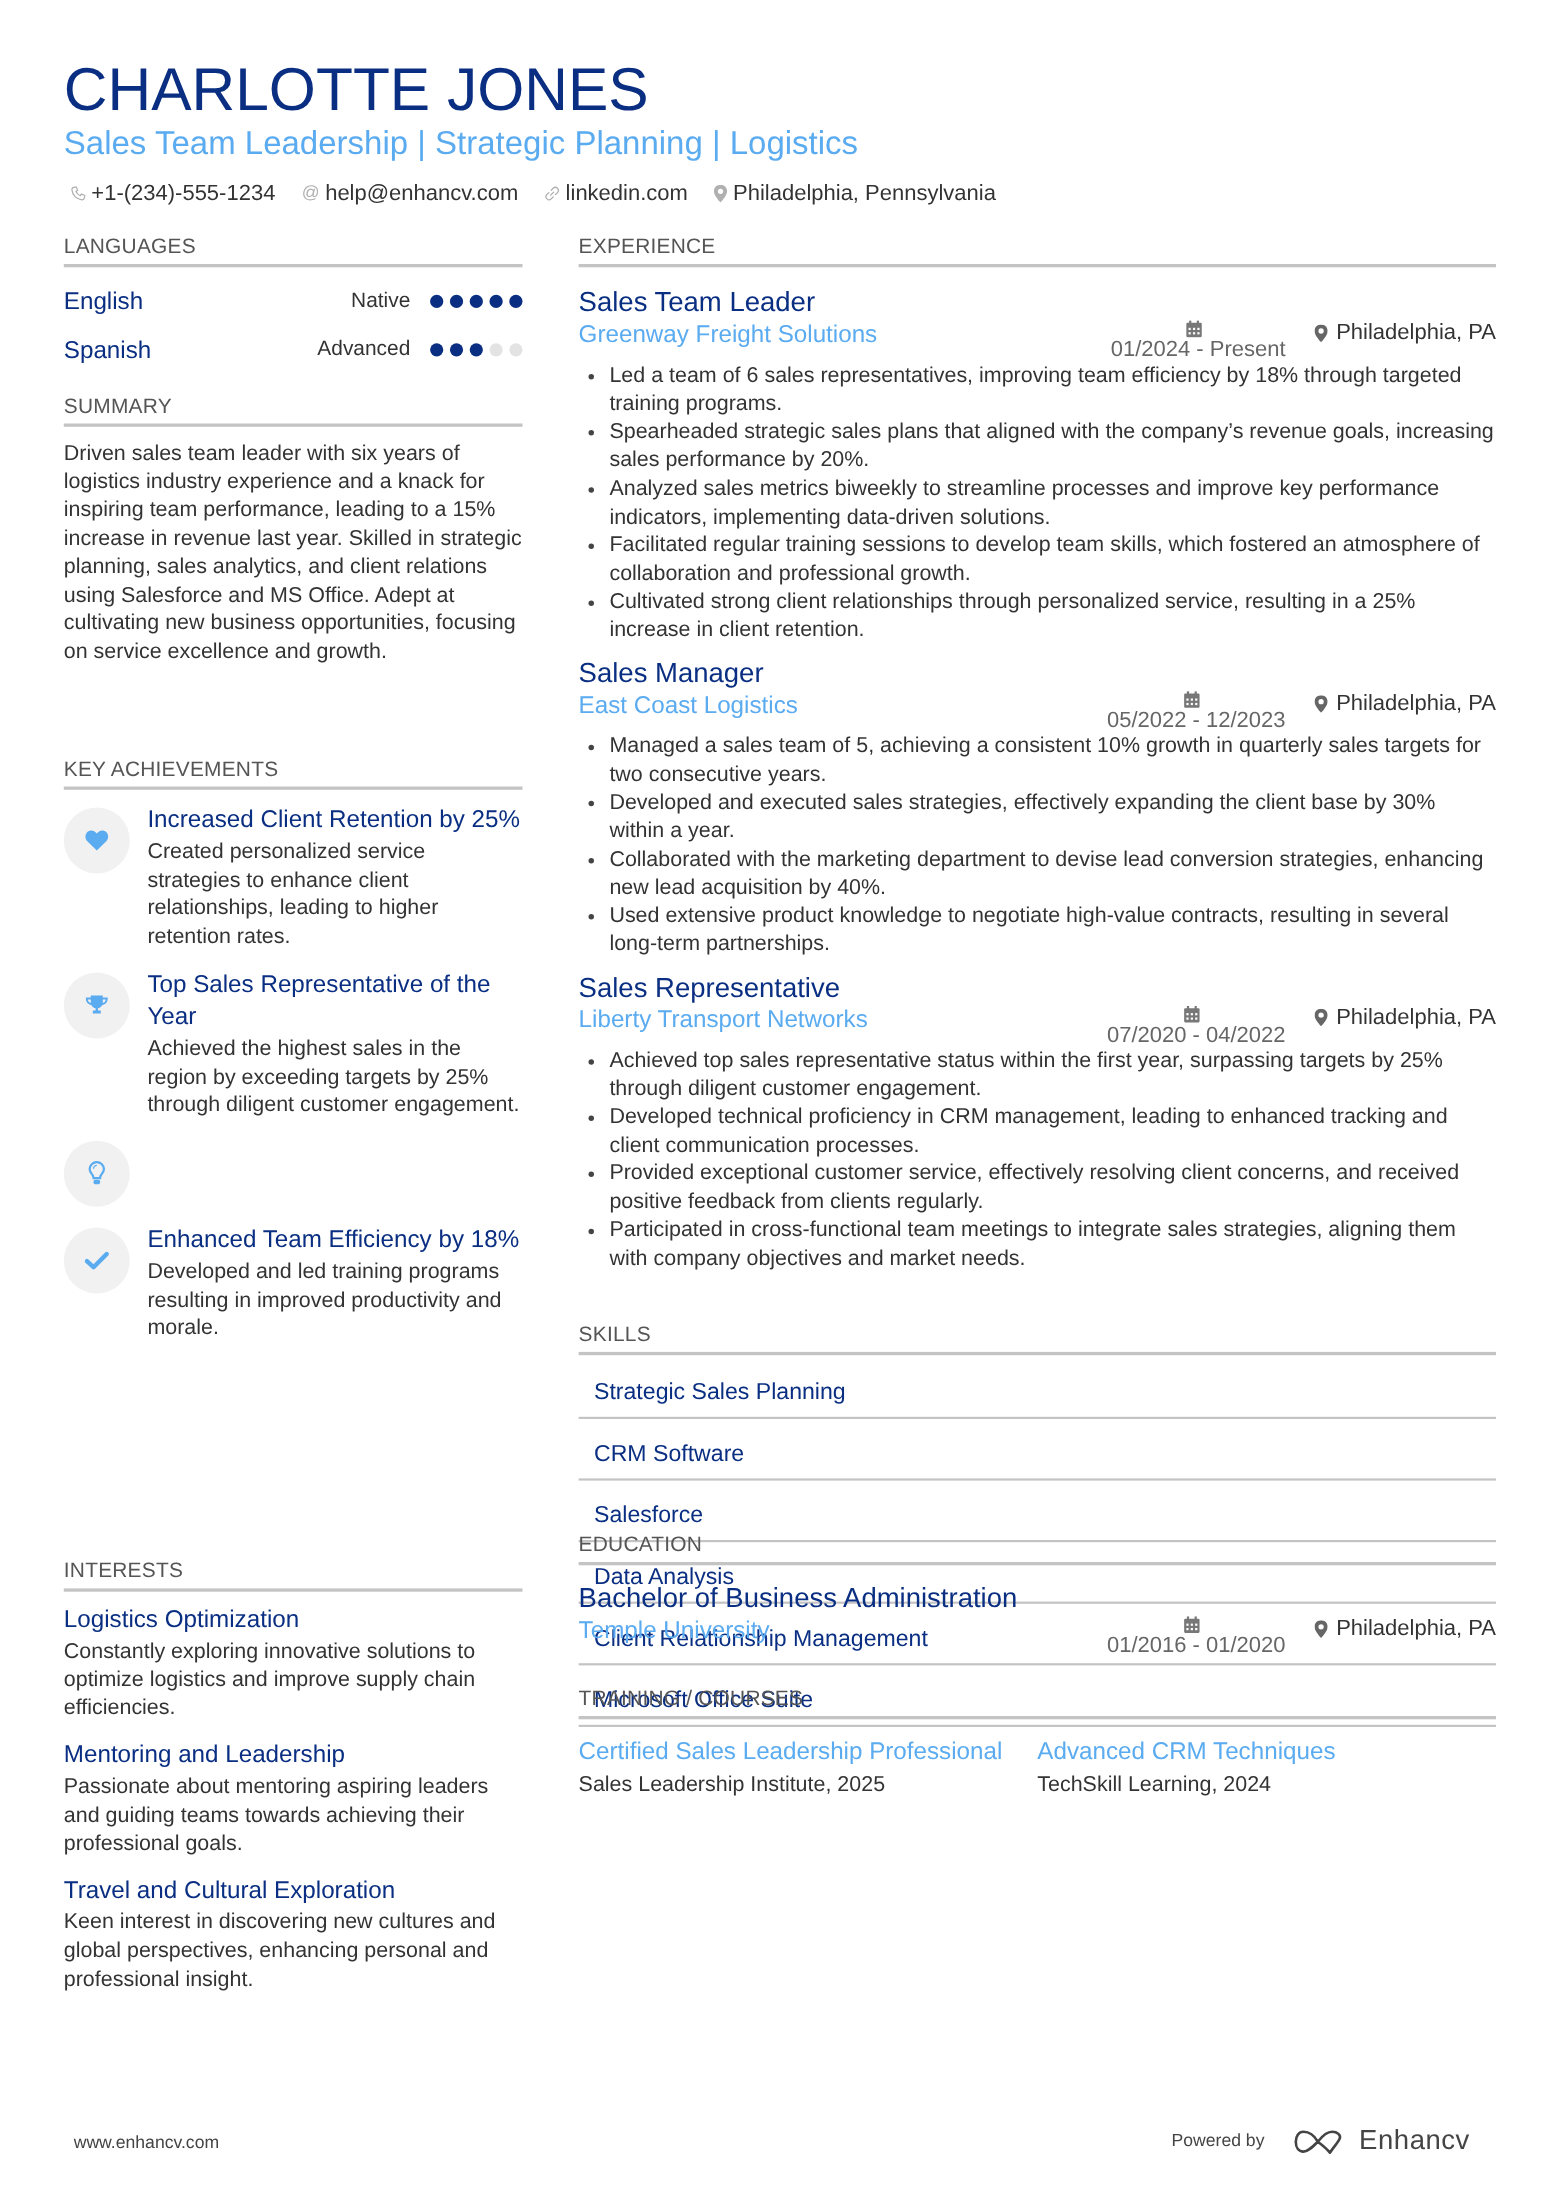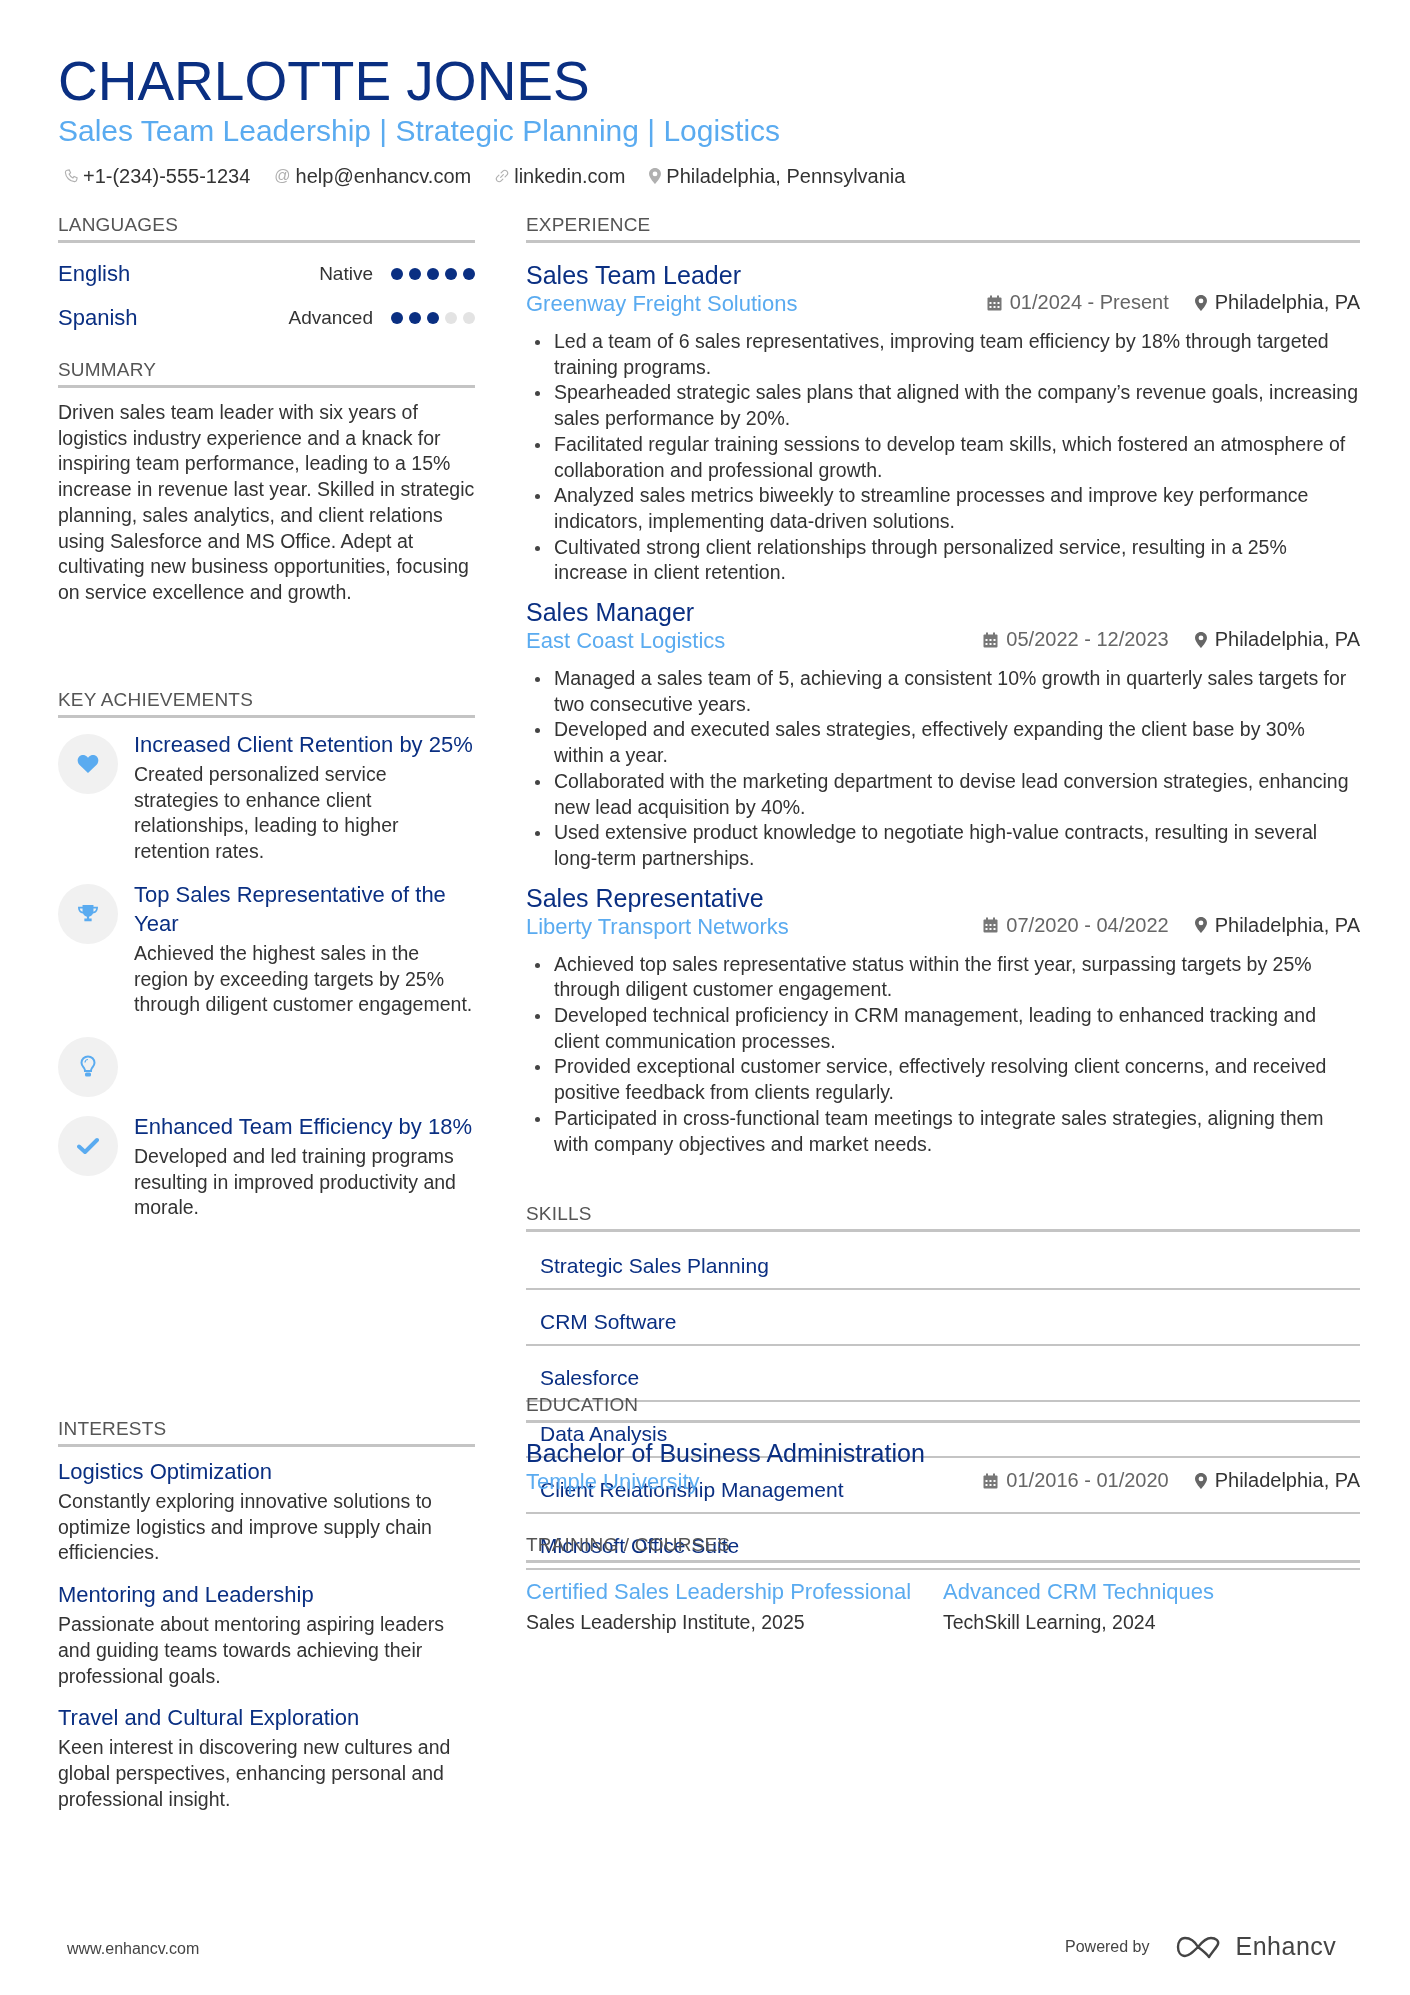--- a/index.html
+++ b/index.html
@@ -38,21 +38,21 @@
 
   .int { margin-bottom: 14px; }
   .int-title { font-size: 22px; line-height: 30px; color: #0a2f82; }
   .int-desc { font-size: 19.5px; line-height: 25.7px; color: #333; margin-top: 2px; }
 
   
   .rcol { left: 526px; width: 834px; }
   .job-title { font-size: 25px; line-height: 32px; color: #0a2f82; }
   .job-meta { display: flex; align-items: flex-start; height: 36px; }
   .company { font-size: 22px; color: #5aabf0; flex: 1; white-space: nowrap; }
-  .date { font-size: 20px; color: #666; display: flex; align-items: center; margin-right: 26px; white-space: nowrap; }
+  .date { font-size: 20px; color: #666; display: flex; align-items: center; margin-right: 26px; white-space: nowrap; flex-direction: column; }
   .loc { font-size: 20px; color: #333; display: flex; align-items: center; white-space: nowrap; }
   .meta-ic { margin-right: 8px; display: inline-flex; align-items: center; }
   .bullets { list-style: none; margin-top: 2px; }
   .bullets li { position: relative; padding-left: 28px; font-size: 19.5px; line-height: 25.7px; color: #333; }
   .bullets li::before { content: ""; position: absolute; left: 9px; top: 11px; width: 5px; height: 5px; border-radius: 50%; background: #444; }
 
   .skills { display: flex; flex-wrap: wrap; column-gap: 16px; row-gap: 14px; flex-direction: column; }
   .skill { font-size: 21px; line-height: 28px; color: #0a2f82; padding: 4px 14px 8px 14px; border-bottom: 2px solid #c4c4c4; white-space: nowrap; }
 
   .courses { display: flex; }
@@ -236,22 +236,22 @@
             <svg width="12" height="16" viewBox="0 0 12 16">
               <path d="M6 0 C2.7 0 0 2.6 0 5.8 C0 10 6 16 6 16 C6 16 12 10 12 5.8 C12 2.6 9.3 0 6 0 Z M6 8.3 A2.4 2.4 0 1 1 6 3.5 A2.4 2.4 0 1 1 6 8.3 Z" fill="#666"></path>
             </svg>
           </span>
         <span>Philadelphia, PA</span>
       </span>
     </div>
     <ul class="bullets">
       <li>Led a team of 6 sales representatives, improving team efficiency by 18% through targeted training programs.</li>
       <li>Spearheaded strategic sales plans that aligned with the company’s revenue goals, increasing sales performance by 20%.</li>
+      <li>Analyzed sales metrics biweekly to streamline processes and improve key performance indicators, implementing data-driven solutions.</li>
       <li>Facilitated regular training sessions to develop team skills, which fostered an atmosphere of collaboration and professional growth.</li>
-      <li>Analyzed sales metrics biweekly to streamline processes and improve key performance indicators, implementing data-driven solutions.</li>
       <li>Cultivated strong client relationships through personalized service, resulting in a 25% increase in client retention.</li>
     </ul>
   </div>
 
   <div style="margin-top:10px;">
     <div class="job-title">Sales Manager</div>
     <div class="job-meta">
       <span class="company">East Coast Logistics</span>
       <span class="date">
         <span class="meta-ic">

